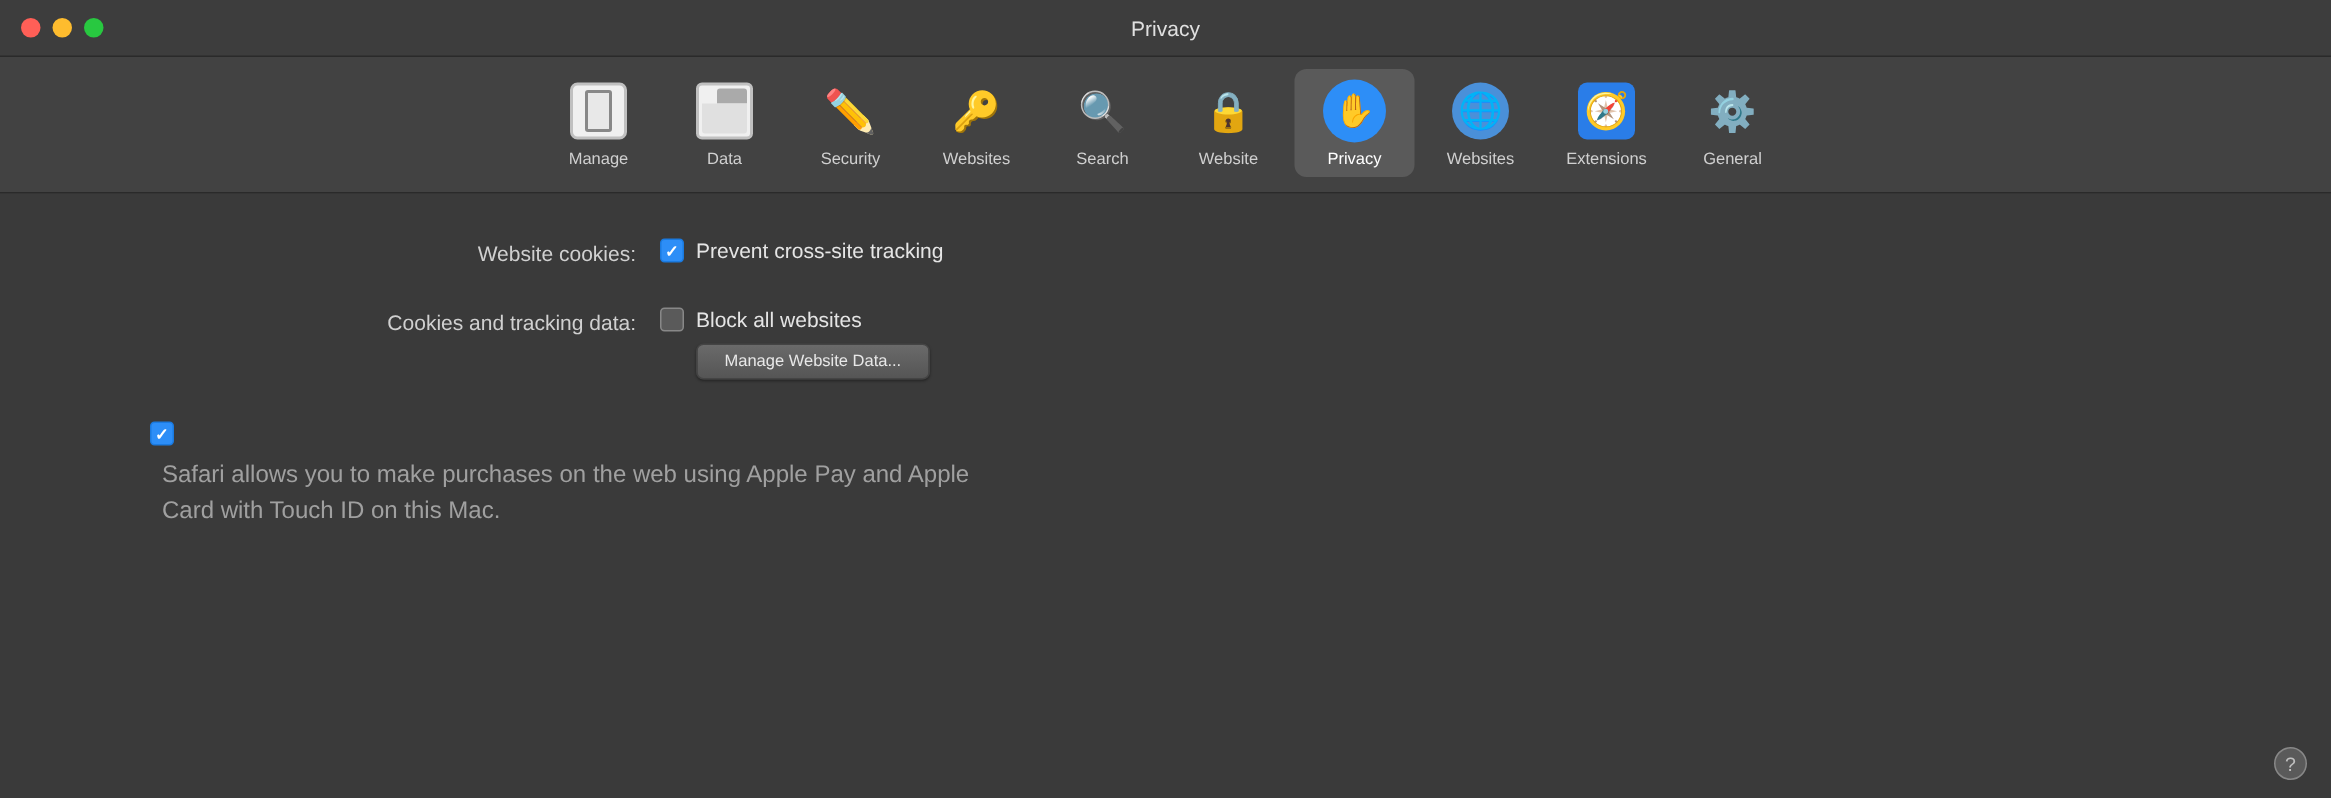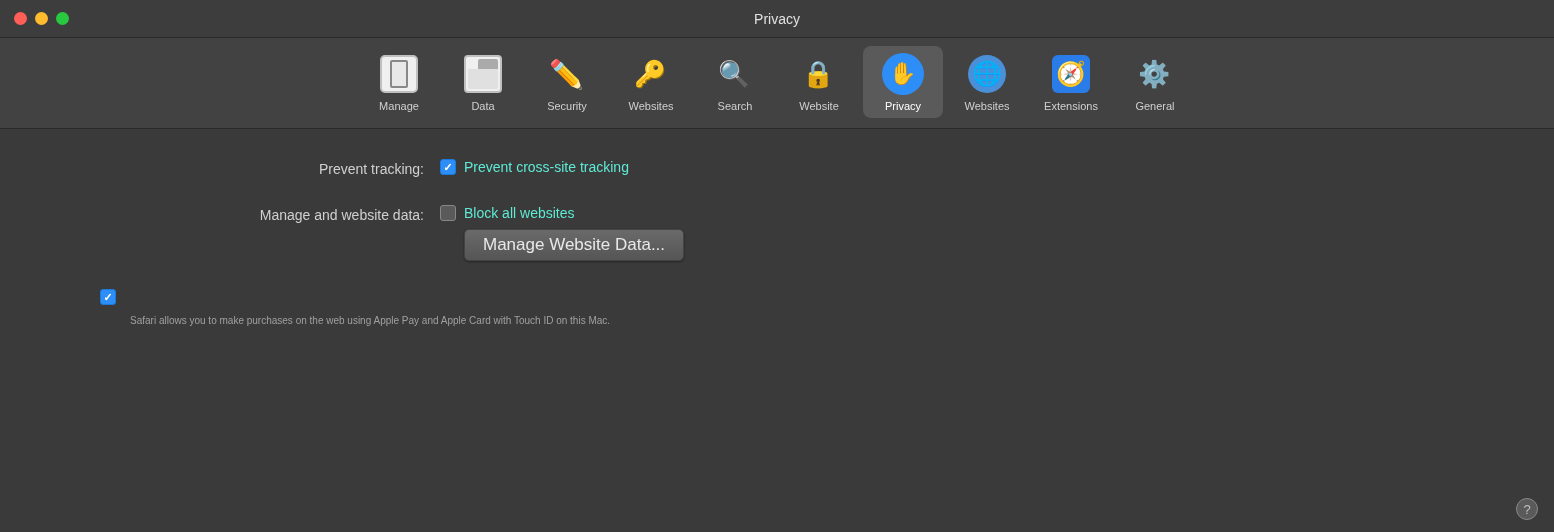--- a/index.html
+++ b/index.html
@@ -242,42 +242,42 @@
     }
 
     .checkbox-check {
       color: white;
       font-size: 11px;
       font-weight: bold;
     }
 
     .checkbox-text {
       font-size: 14px;
-      color: #5eead4;
+      color: #e5e5e5;
     }
 
     .manage-btn {
       background: linear-gradient(to bottom, #6a6a6a, #555555);
       border: 1px solid #444;
       border-radius: 5px;
       color: #e8e8e8;
-      font-size: 17px;
+      font-size: 11px;
       padding: 5px 18px;
       cursor: pointer;
       align-self: flex-start;
       margin-left: 24px;
       box-shadow: 0 1px 2px rgba(0,0,0,0.4);
     }
 
     .sub-description {
-      font-size: 10px;
+      font-size: 16px;
       color: #a0a0a0;
       max-width: 540px;
       line-height: 1.5;
-      margin-left: 30px;
+      margin-left: 8px;
     }
 
     .help-btn {
       position: absolute;
       bottom: 12px;
       right: 16px;
       width: 22px;
       height: 22px;
       border-radius: 50%;
       background: #5a5a5a;
@@ -393,33 +393,33 @@
       <span class="icon-advanced">⚙️</span>
     </div>
     <span class="toolbar-label">General</span>
   </div>
 
 </div>
 
 <div class="content">
 
   <div class="setting-row">
-    <span class="setting-label">Prevent tracking:</span>
+    <span class="setting-label">Website cookies:</span>
     <div class="setting-control">
       <div class="checkbox-row">
         <div class="checkbox checked">
           <span class="checkbox-check">✓</span>
         </div>
         <span class="checkbox-text">Prevent cross-site tracking</span>
       </div>
     </div>
   </div>
 
   <div class="setting-row">
-    <span class="setting-label">Manage and website data:</span>
+    <span class="setting-label">Cookies and tracking data:</span>
     <div class="setting-control">
       <div class="checkbox-row">
         <div class="checkbox unchecked">
         </div>
         <span class="checkbox-text">Block all websites</span>
       </div>
       <button class="manage-btn">Manage Website Data...</button>
     </div>
   </div>
 

